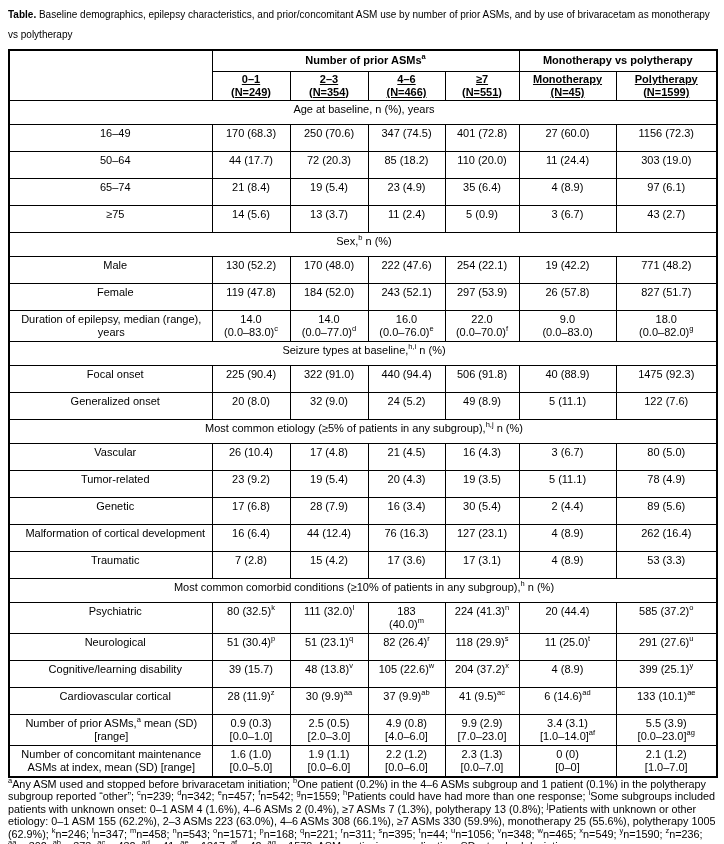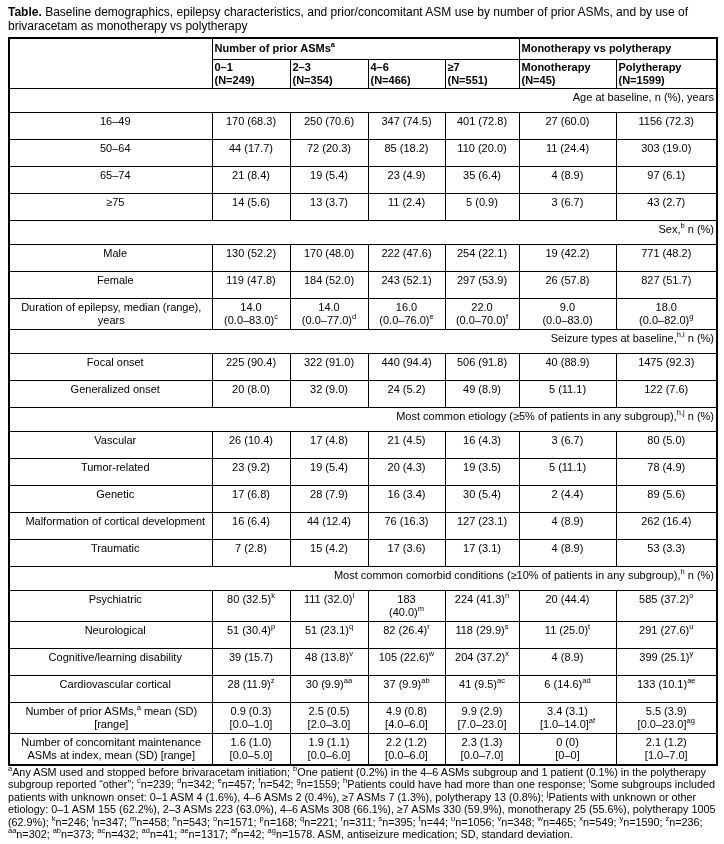--- a/index.html
+++ b/index.html
@@ -10,51 +10,51 @@
   }
   body {
     font-family: "Liberation Sans", "DejaVu Sans", sans-serif;
     color: #000;
   }
   .page {
     width: 708px;
     padding: 5px 8px 0 8px;
   }
   .title {
-    font-size: 12px;
-    line-height: 14px;
+    font-size: 10px;
+    line-height: 20px;
     margin-bottom: 4px;
   }
   .title b { font-weight: bold; }
   table.main {
     border-collapse: collapse;
     table-layout: fixed;
     width: 708px;
     border: 2px solid #000;
   }
   table.main th, table.main td {
     border: 1px solid #000;
     font-size: 11px;
     line-height: 13px;
     overflow: hidden;
     word-wrap: break-word;
   }
   thead th {
     font-weight: bold;
-    text-align: left;
+    text-align: center;
     vertical-align: middle;
     padding: 1px 2px;
   }
   tr.grp-row { height: 21px; }
-  tr.col-row { height: 28px; }
+  tr.col-row { height: 28px; text-decoration: underline; }
   td.sec {
     height: 19px;
     padding: 2px 2px 2px 4px;
     vertical-align: top;
-    text-align: right;
+    text-align: center;
   }
   tr.data { height: 27px; }
   td.lab {
     text-align: center;
     vertical-align: top;
     padding: 2px 3px 2px 12px;
   }
   td.lab.plain { padding-left: 4px; }
   td.val {
     text-align: center;

